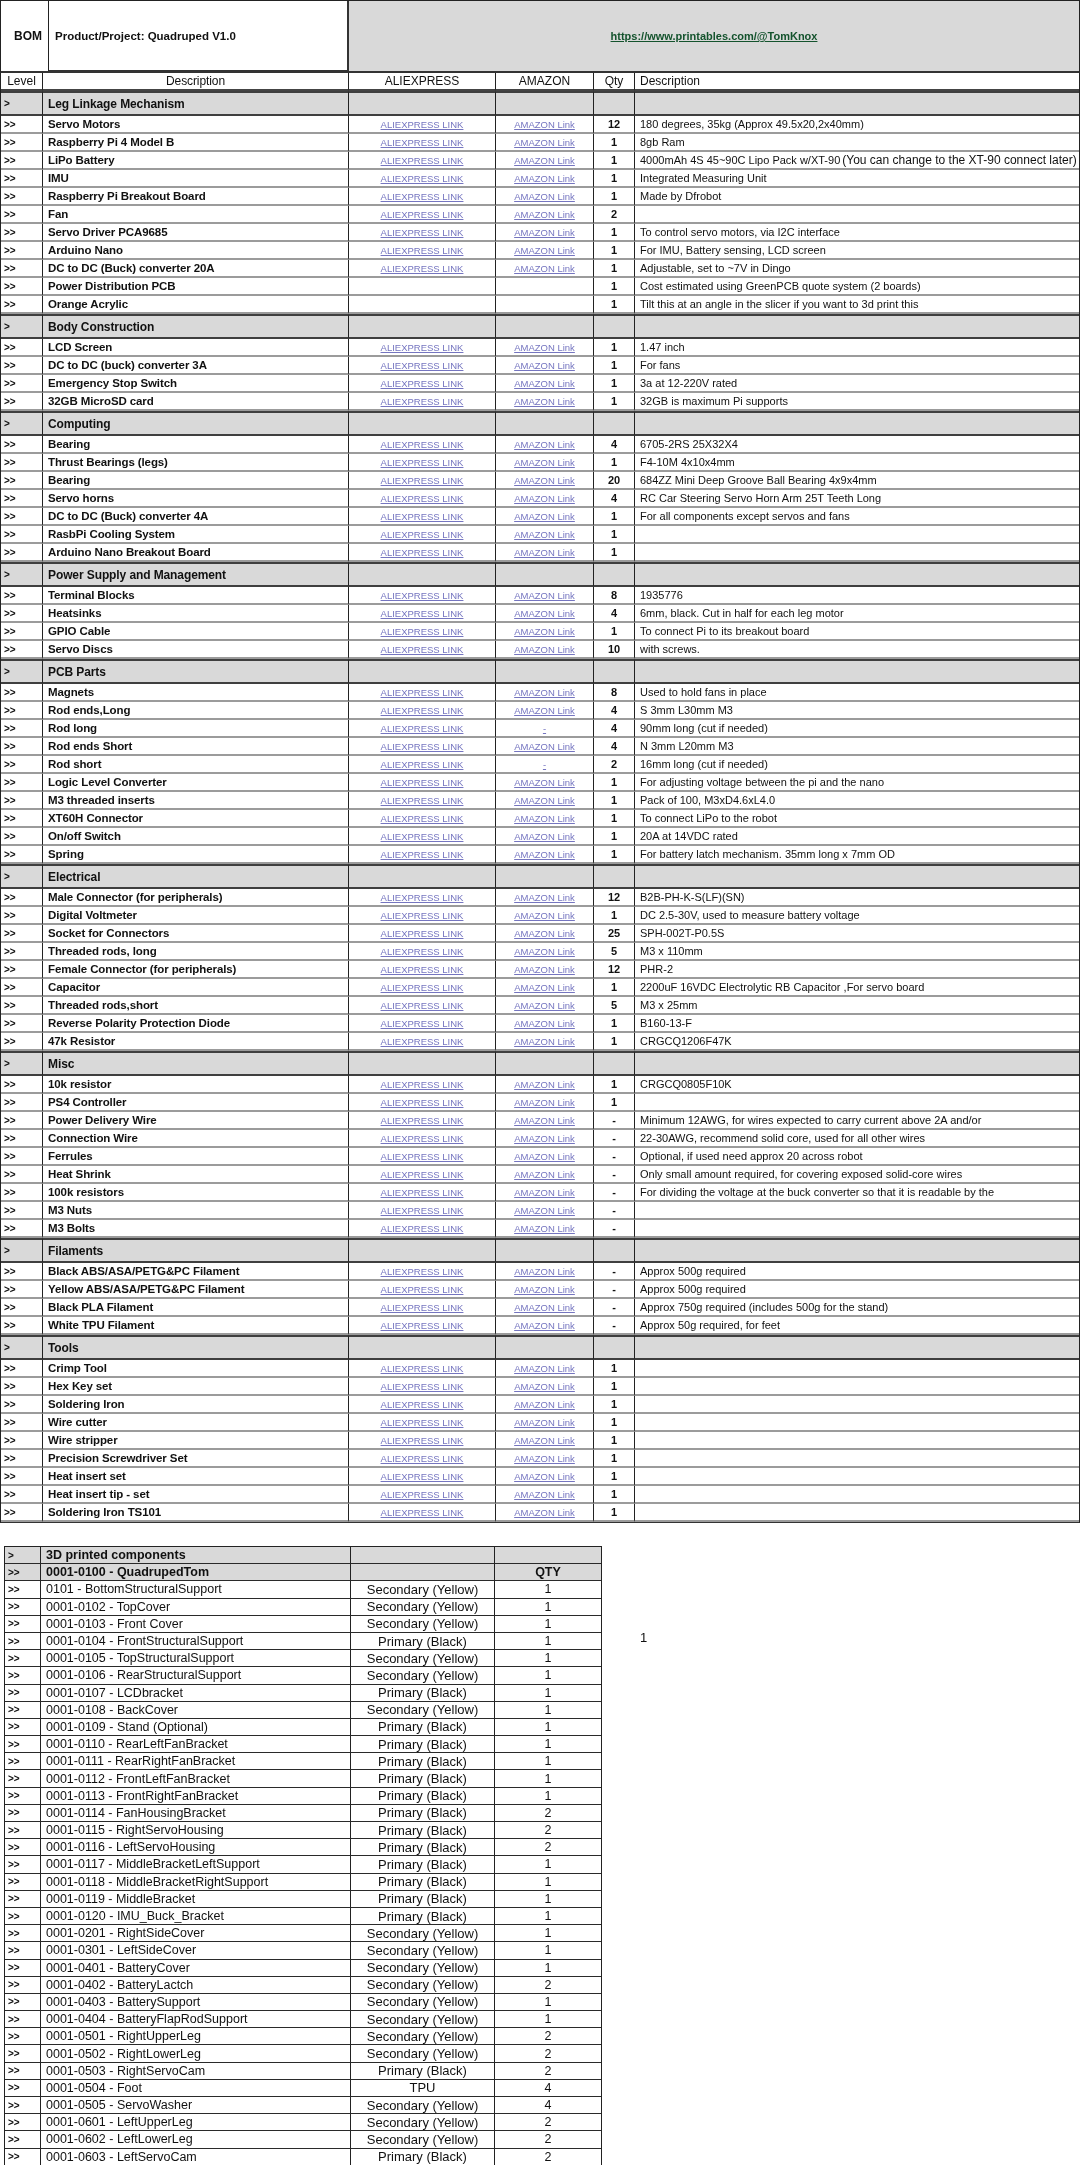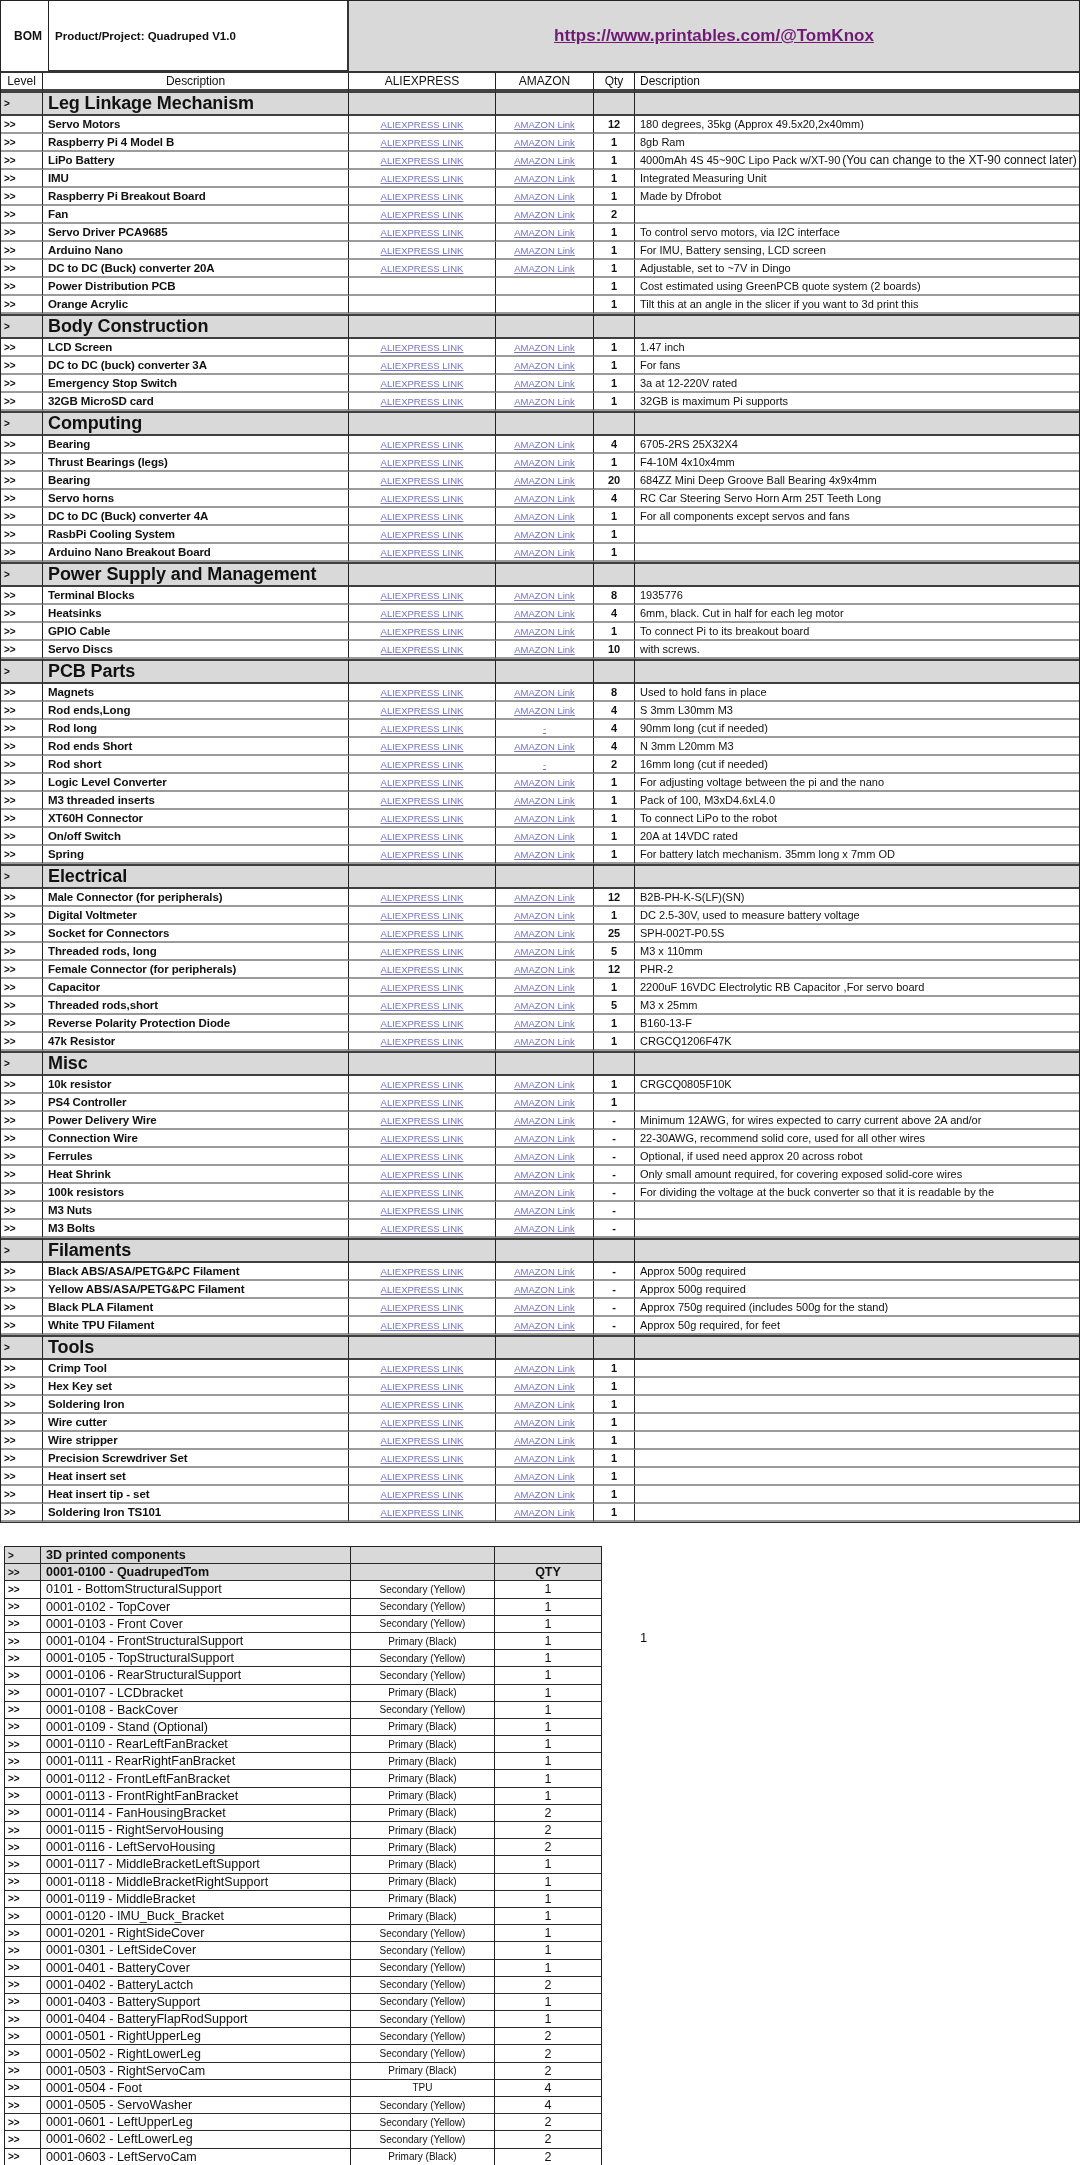--- a/index.html
+++ b/index.html
@@ -10,51 +10,51 @@
   
   .hdr { display:grid; grid-template-columns:48px 300px auto; height:73px;
          border:1px solid #222; border-bottom:2px solid #333; }
   .hdr-bom { display:flex; align-items:center; padding-left:13px; font-weight:bold;
              font-size:12px; border-right:1px solid #222; }
   .hdr-mid { display:flex; flex-direction:row; border-right:2px solid #333; }
   .hdr-product, .hdr-rev { flex:1; display:flex; align-items:center; padding-left:6px;
              font-weight:bold; font-size:11.5px; }
   .hdr-product { border-bottom:1.5px solid #333; }
   .hdr-right { background:#d9d9d9; display:flex; align-items:center; justify-content:center; }
-  .hdr-link { color:#701a75; font-weight:bold; font-size:17px; text-decoration:underline; cursor:pointer; }
+  .hdr-link { color:#14532d; font-weight:bold; font-size:11px; text-decoration:underline; cursor:pointer; }
 
   
   .t1 { border-left:1px solid #222; border-right:1px solid #222; border-bottom:1.5px solid #333; }
   .t1-row { display:grid; grid-template-columns:42px 306px 147px 98px 41px auto; align-items:stretch; }
   .t1-row > .cell { display:flex; align-items:center; overflow:hidden; white-space:nowrap; }
   .t1-item { height:18px; }
   .t1-item > .cell { border-bottom:2px solid #9b9b9b; }
   .t1-header { height:18px; }
   .t1-header > .cell { border-bottom:2px solid #444; font-weight:normal; font-size:12px; }
   .t1-section { height:25px; background:#d9d9d9; }
   .t1-section > .cell { border-top:2px solid #3f3f3f; border-bottom:2px solid #3f3f3f; }
   .c-level { padding-left:3px; font-weight:bold; font-size:10px; border-right:1px solid #222; }
   .c-desc  { padding-left:5px; font-weight:bold; font-size:11.5px; letter-spacing:-0.1px; border-right:1px solid #222; }
   .c-ali, .c-ama { justify-content:center; border-right:1px solid #222; }
   .c-qty { justify-content:center; font-weight:bold; font-size:11px; border-right:1px solid #222; }
   .c-note { padding-left:5px; font-size:11px; }
   .t1-header .c-level, .t1-header .c-qty { justify-content:center; padding-left:0; }
   .t1-header .c-desc { justify-content:center; padding-left:0; font-size:12px; }
-  .t1-section .c-desc { font-size:18px; }
+  .t1-section .c-desc { font-size:12px; }
   .plink { color:#7575c0; text-decoration:underline; font-size:9.5px; cursor:pointer; }
   .small-note { font-size:12px; margin-left:2px; }
 
   
   .t2 { position:absolute; left:4px; top:1546px; width:598px; border:1.5px solid #222; }
   .t2-row { display:grid; grid-template-columns:36px 310px 144px auto; height:17.2px; align-items:stretch; }
   .t2-row > .cell { display:flex; align-items:center; overflow:hidden; white-space:nowrap;
                     border-bottom:1px solid #2a2a2a; }
   .p-level { padding-left:3px; font-weight:bold; font-size:10px; border-right:1px solid #222; }
   .p-name  { padding-left:5px; font-size:12.5px; border-right:1px solid #222; }
-  .p-color { justify-content:center; font-size:10px; border-right:1px solid #222; }
+  .p-color { justify-content:center; font-size:13px; border-right:1px solid #222; }
   .p-qty   { justify-content:center; font-size:12.5px; }
   .t2-section { background:#d9d9d9; }
   .t2-section .p-name { font-weight:bold; }
   .t2-group { background:#d9d9d9; }
   .t2-group .p-name, .t2-group .p-qty { font-weight:bold; }
   .bold-name { font-weight:normal; }
 
   .stray { position:absolute; left:640px; top:1630px; font-size:13px; }
 </style>
 </head>

